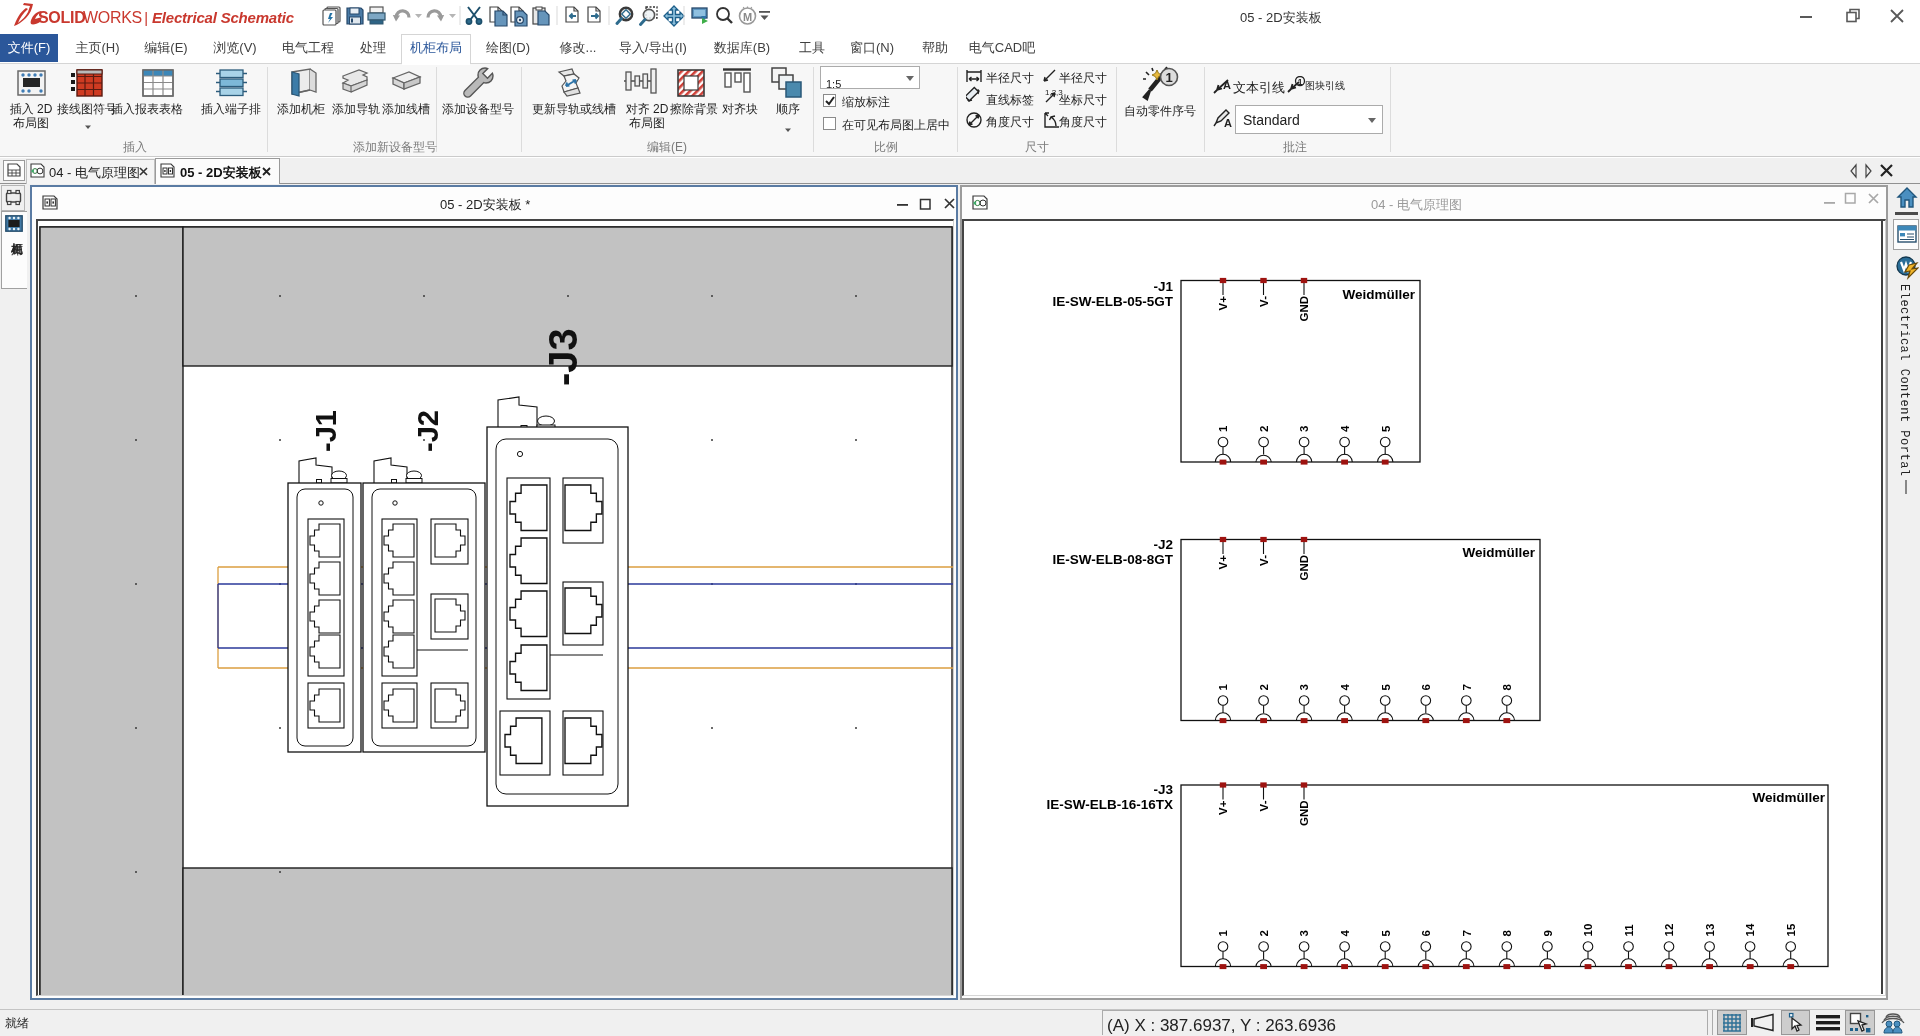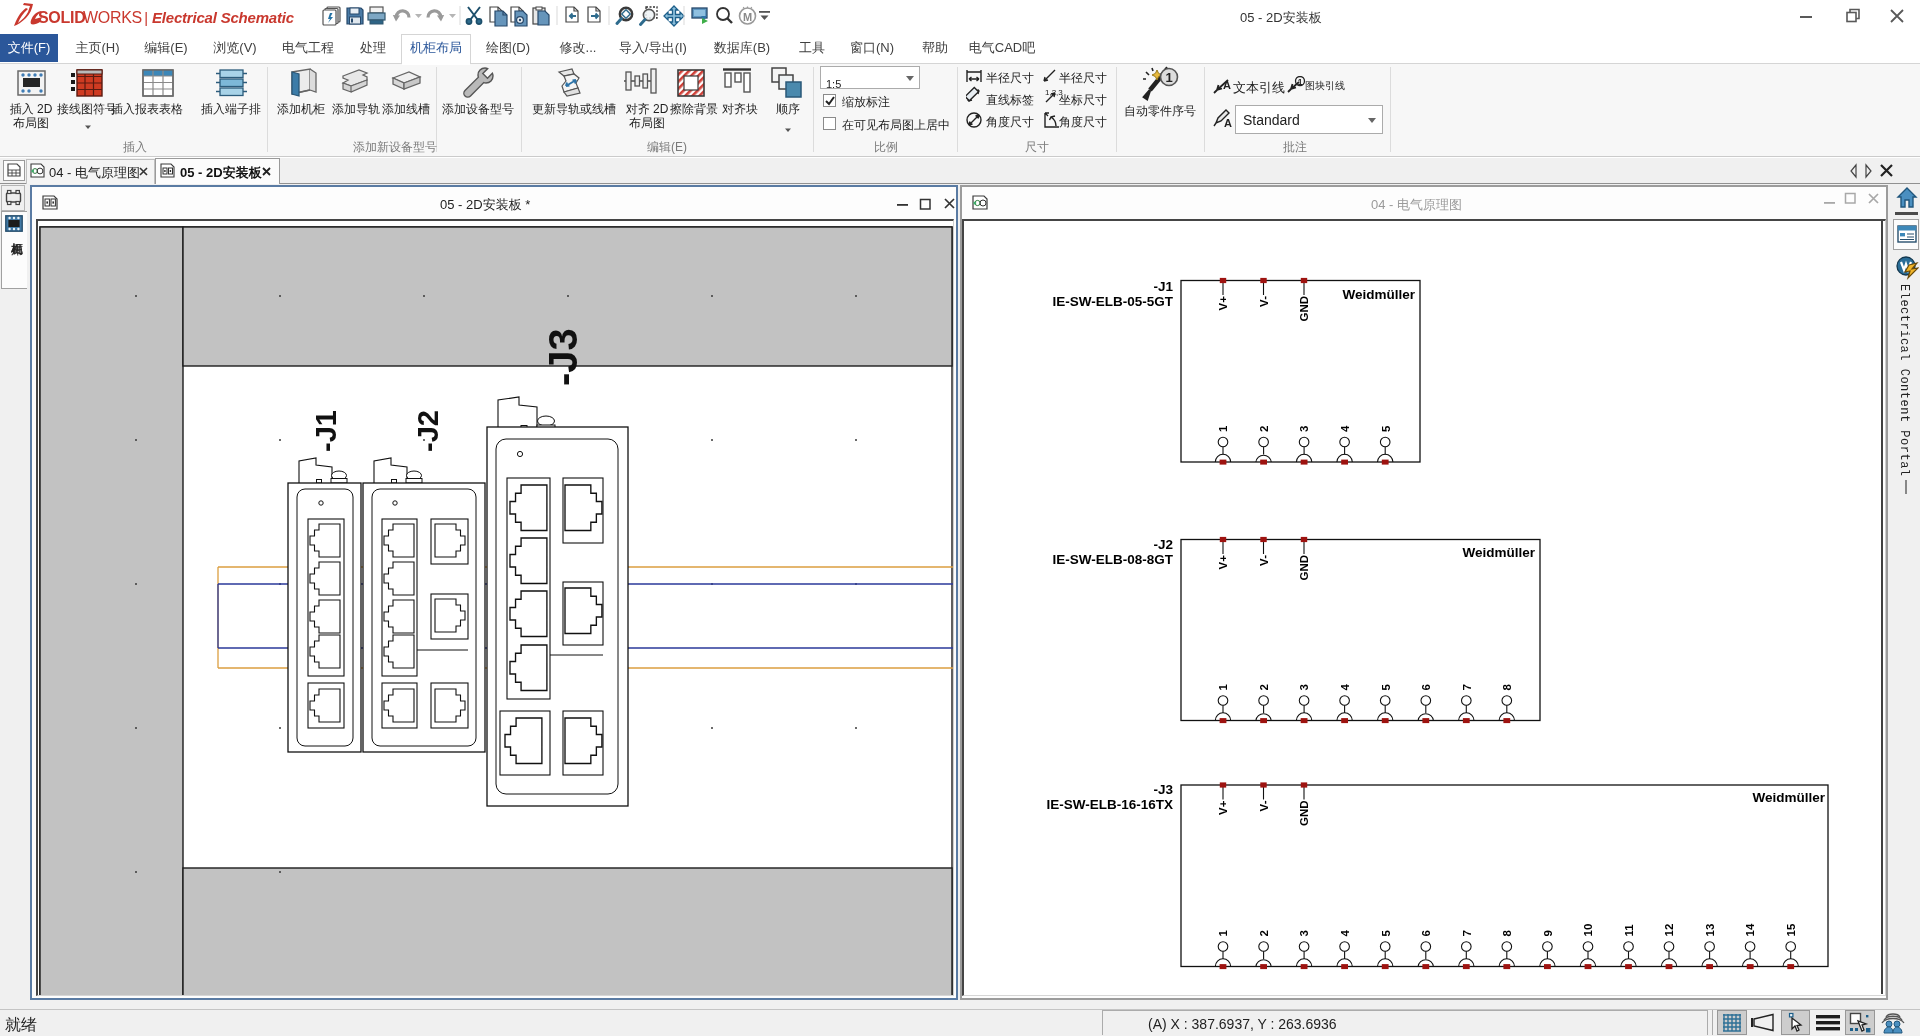--- a/index.html
+++ b/index.html
@@ -464,23 +464,23 @@
 <svg class="a" style="left:1896px;top:255px" width="23" height="25" viewBox="0 0 23 25">
  <circle cx="10" cy="11" r="9" fill="#2a6d97" stroke="#13384f" stroke-width="1.3"></circle>
  <path d="M5 7 L8 15 L10 9 L12 15 L15 7" stroke="#fff" stroke-width="2.2" fill="none"></path>
  <path d="M13 10 L21 8 L16 14 L22 13 L12 23 L14 16 L9 17 Z" fill="#f0b428" stroke="#6a4a08" stroke-width="1.2"></path>
 </svg>
 <div class="t" style="left:1897px;top:284px;font-size:12px;color:#222;font-family:'Liberation Mono',monospace;writing-mode:vertical-lr;letter-spacing:0.5px">Electrical Content Portal</div>
 <div class="a" style="left:1905px;top:480px;width:2px;height:14px;background:#888"></div>
 
 <div class="a" style="left:0;top:1003px;width:1920px;height:33px;background:#f0f0f0"></div>
 <div class="a" style="left:0;top:1009px;width:1920px;height:1px;background:#c4c4c4"></div>
-<div class="t" style="left:5px;top:1015px;font-size:16px;color:#222">就绪</div>
+<div class="t" style="left:5px;top:1015px;font-size:12px;color:#222">就绪</div>
 <div class="a" style="left:1102px;top:1010px;width:606px;height:25px;background:#f0f0f0;border:1px solid #ababab;border-bottom:none"></div>
-<div class="t" style="left:1148px;top:1016px;font-size:14px;color:#222">(A) X : 387.6937, Y : 263.6936</div>
+<div class="t" style="left:1107px;top:1016px;font-size:17px;color:#222">(A) X : 387.6937, Y : 263.6936</div>
 <div class="a" style="left:1712px;top:1010px;width:1px;height:25px;background:#ababab"></div>
 <div class="a" style="left:1717px;top:1010px;width:30px;height:25px;background:#cdcdcd;border:1px solid #979797"></div>
 <svg class="a" style="left:1722px;top:1013px" width="20" height="19" viewBox="0 0 20 19">
     <g stroke="#2e7096" stroke-width="1.4">
       <path d="M2 1 V18 M6 1 V18 M10 1 V18 M14 1 V18 M18 1 V18 M1 2 H19 M1 6 H19 M1 10 H19 M1 14 H19 M1 18 H19"></path>
     </g>
   </svg>
 <svg class="a" style="left:1751px;top:1013px" width="27" height="19" viewBox="0 0 27 19">
     <path d="M3 6 L22 1.5 V17.5 L3 13 Z" fill="none" stroke="#222" stroke-width="1.4"></path>
     <path d="M1 5 V14" stroke="#222" stroke-width="2"></path>

